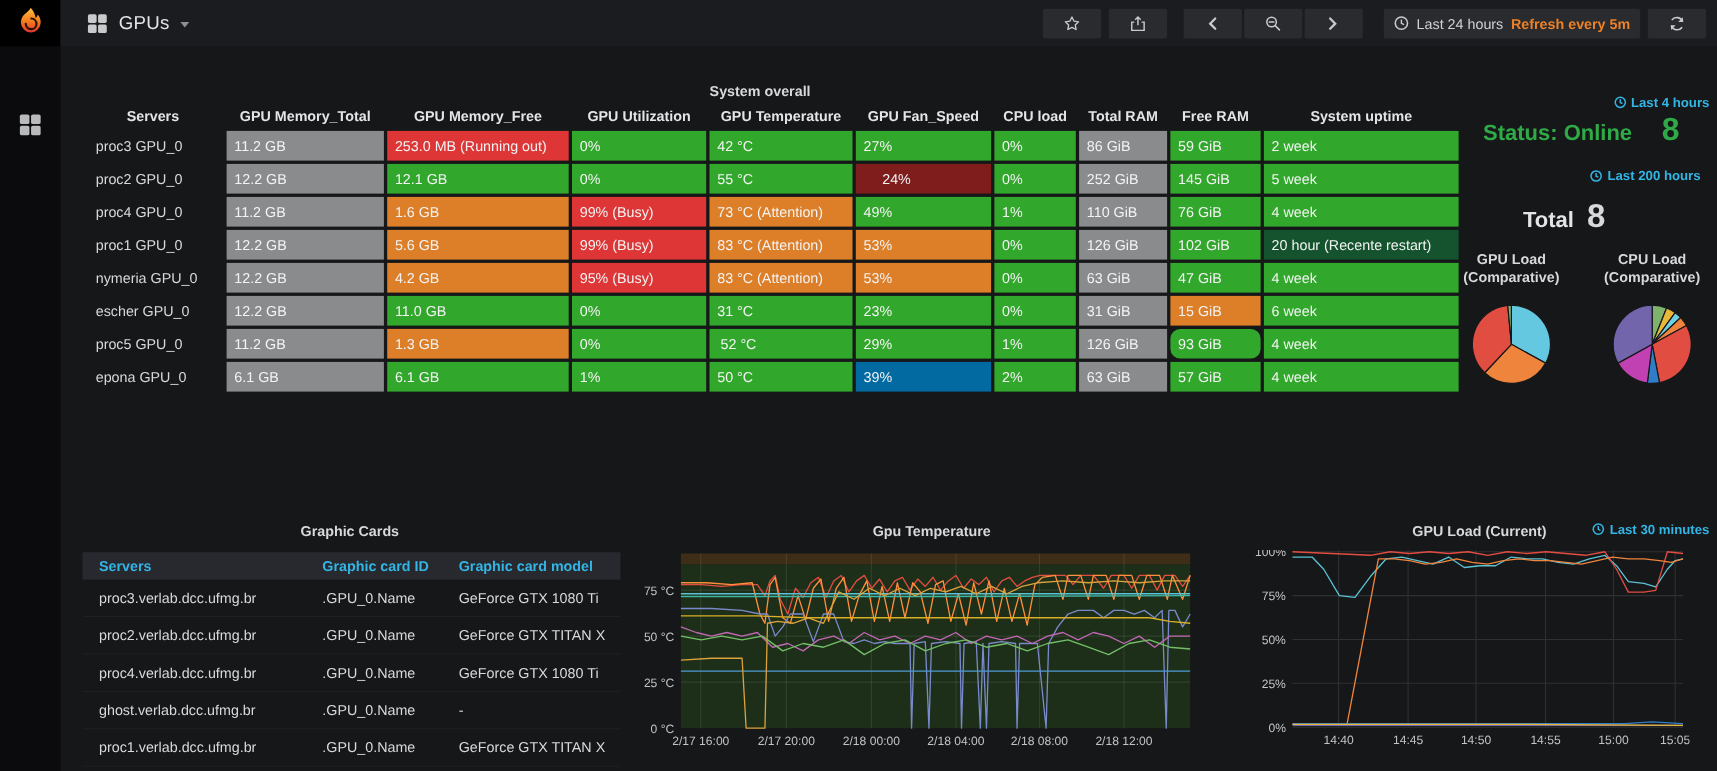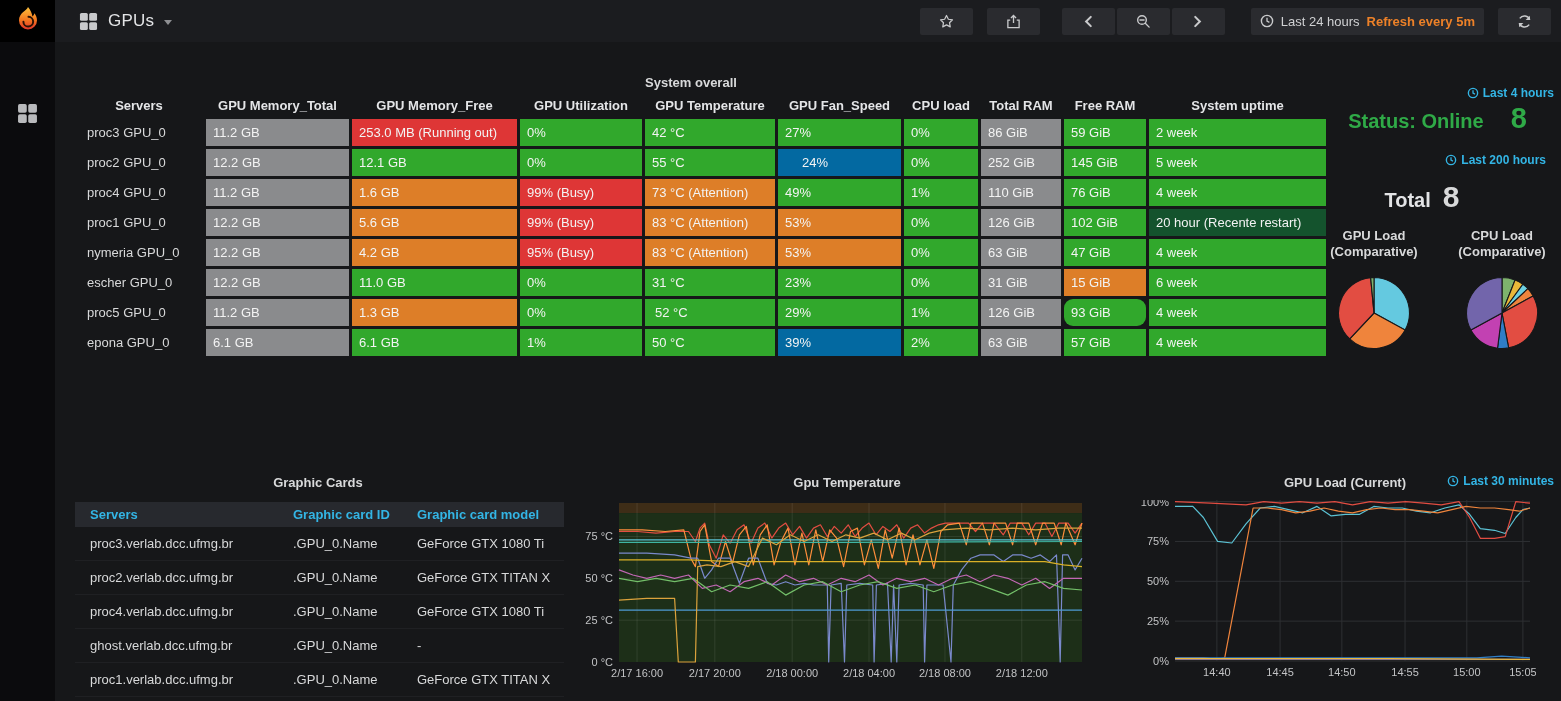--- a/index.html
+++ b/index.html
@@ -10,21 +10,21 @@
   #sidebar{position:absolute;left:0;top:0;width:55px;height:701px;background:#0b0b0d;}
   #logo-box{width:55px;height:42px;background:#000;display:flex;align-items:center;justify-content:center;cursor:pointer;}
   #side-grid{position:absolute;left:17px;top:103px;cursor:pointer;}
   
   #topnav{position:absolute;left:55px;top:0;width:1506px;height:42px;background:#1b1c1f;
           display:flex;align-items:center;}
   .nav-left{display:flex;align-items:center;gap:10px;padding-left:24px;}
   .nav-title{font-size:17px;color:#e3e4e6;letter-spacing:.2px;cursor:pointer;}
   .caret{width:0;height:0;border-left:4.5px solid transparent;border-right:4.5px solid transparent;
          border-top:5px solid #8e8f92;margin-top:3px;}
-  .nav-right{margin-left:auto;display:flex;align-items:center;gap:14px;padding-right:10px;}
+  .nav-right{margin-left:auto;display:flex;align-items:center;gap:7px;padding-right:10px;}
   .nav-btn{background:#2a2b2f;border-radius:2px;height:27px;min-width:35px;display:flex;
            align-items:center;justify-content:center;color:#c9cacc;cursor:pointer;padding:0 9px;}
   .btn-group{display:flex;gap:2px;margin-left:8px;}
   .time-btn{margin-left:12px;display:flex;align-items:center;gap:7px;font-size:13px;color:#d0d1d3;}
   .refresh-txt{color:#ed8128;font-weight:bold;}
   .time-txt{color:#d0d1d3;}
   
   .panel-title{position:absolute;font-size:13px;font-weight:bold;color:#d8d9da;text-align:center;cursor:pointer;}
   .time-link{position:absolute;font-size:12px;font-weight:bold;color:#33b5e5;display:flex;
              align-items:center;gap:4px;cursor:pointer;}
@@ -166,21 +166,21 @@
     <div class="sys-cell" style="background: rgb(49, 168, 44);">27%</div>
     <div class="sys-cell" style="background: rgb(49, 168, 44);">0%</div>
     <div class="sys-cell" style="background: rgb(138, 139, 141);">86 GiB</div>
     <div class="sys-cell" style="background: rgb(49, 168, 44);">59 GiB</div>
     <div class="sys-cell" style="background: rgb(49, 168, 44);">2 week</div>
     <div class="sys-server">proc2 GPU_0</div>
     <div class="sys-cell" style="background: rgb(138, 139, 141);">12.2 GB</div>
     <div class="sys-cell" style="background: rgb(49, 168, 44);">12.1 GB</div>
     <div class="sys-cell" style="background: rgb(49, 168, 44);">0%</div>
     <div class="sys-cell" style="background: rgb(49, 168, 44);">55 °C</div>
-    <div class="sys-cell" style="background: #0369a1; padding-left: 24px;">24%</div>
+    <div class="sys-cell" style="background: #7f1d1d; padding-left: 24px;">24%</div>
     <div class="sys-cell" style="background: rgb(49, 168, 44);">0%</div>
     <div class="sys-cell" style="background: rgb(138, 139, 141);">252 GiB</div>
     <div class="sys-cell" style="background: rgb(49, 168, 44);">145 GiB</div>
     <div class="sys-cell" style="background: rgb(49, 168, 44);">5 week</div>
     <div class="sys-server">proc4 GPU_0</div>
     <div class="sys-cell" style="background: rgb(138, 139, 141);">11.2 GB</div>
     <div class="sys-cell" style="background: rgb(221, 126, 40);">1.6 GB</div>
     <div class="sys-cell" style="background: rgb(222, 54, 54);">99% (Busy)</div>
     <div class="sys-cell" style="background: rgb(221, 126, 40);">73 °C (Attention)</div>
     <div class="sys-cell" style="background: rgb(49, 168, 44);">49%</div>

